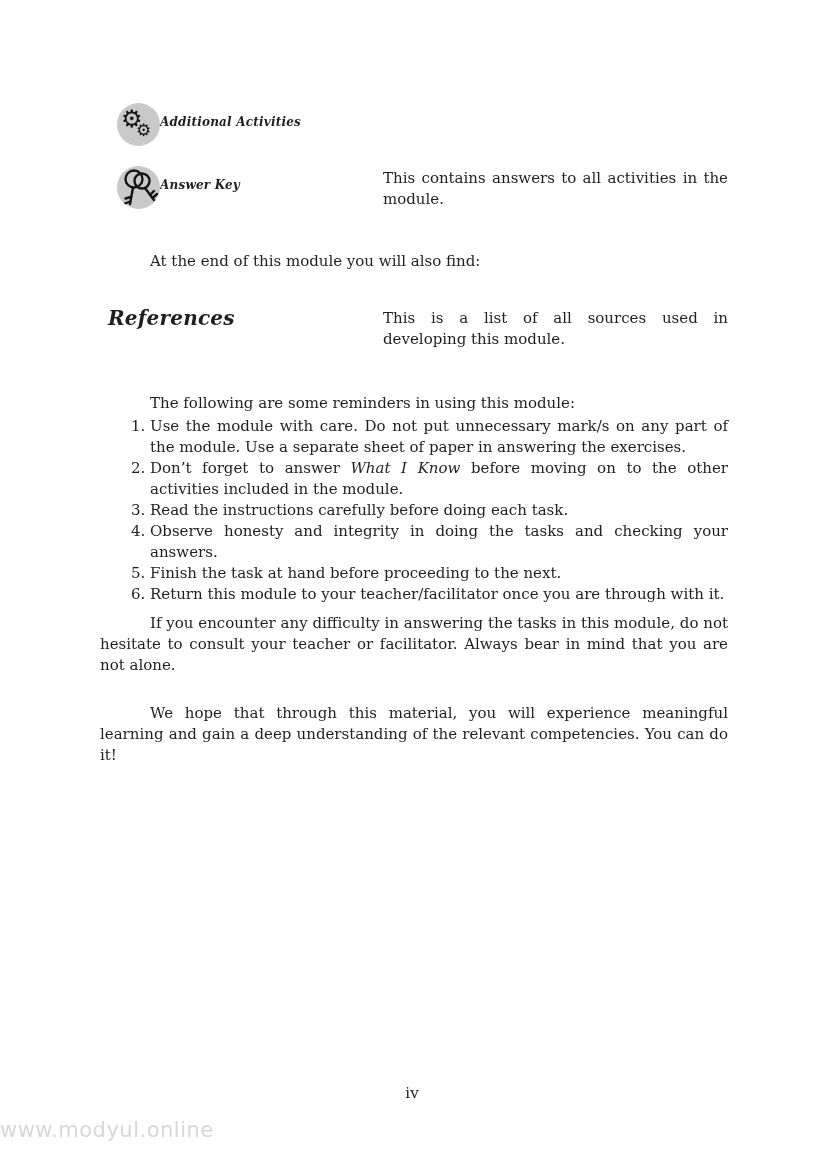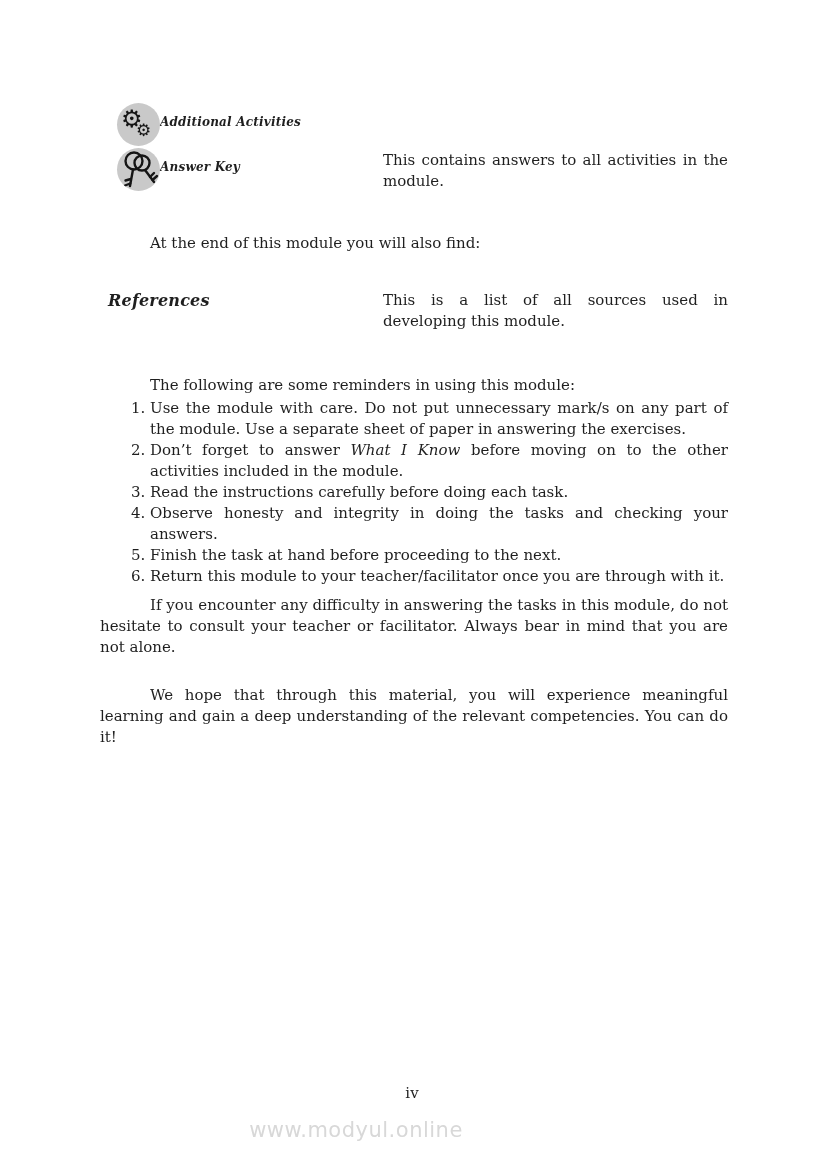--- a/index.html
+++ b/index.html
@@ -22,21 +22,21 @@
     width: 628px;
   }
 
   
   .top-block { margin-top: 103px; }
   .icon-row {
     display: grid;
     grid-template-columns: 60px 223px 1fr;
     align-items: start;
   }
-  .icon-row + .icon-row { margin-top: 2px; }
+  .icon-row + .icon-row { margin-top: 20px; }
   .icon-circle {
     position: relative;
     margin-left: 17px;
     width: 43px;
     height: 43px;
     border-radius: 50%;
     background: #c9c9c9;
     overflow: hidden;
   }
   .gear-glyph {
@@ -66,21 +66,21 @@
   .ref-row {
     margin-top: 36px;
     display: grid;
     grid-template-columns: 283px 1fr;
     align-items: start;
   }
   .ref-heading {
     margin-left: 8px;
     font-weight: bold;
     font-style: italic;
-    font-size: 16px;
+    font-size: 20px;
     letter-spacing: 0.2px;
   }
   .ref-desc { text-align: justify; }
 
   
   .reminders-intro { margin-top: 43px; padding-left: 50px; }
   ol.reminders {
     margin-top: 2px;
     padding-left: 50px;
     list-style-position: outside;
@@ -105,26 +105,25 @@
     top: 1083px;
     width: 824px;
     text-align: center;
     font-size: 15px;
   }
   .watermark {
     position: absolute;
     left: 0;
     top: 1120px;
     width: 696px;
-    text-align: center;
+    text-align: left;
     font-family: "DejaVu Sans", "Liberation Sans", sans-serif;
     font-size: 21px;
     letter-spacing: 0.5px;
     color: #d8d8d8;
-    padding-left: 16px;
   }
 
   
   .key-svg { position: absolute; left: 0; top: 0; }
 </style>
 </head>
 <body>
 
 <div class="page">
   <div class="content">

